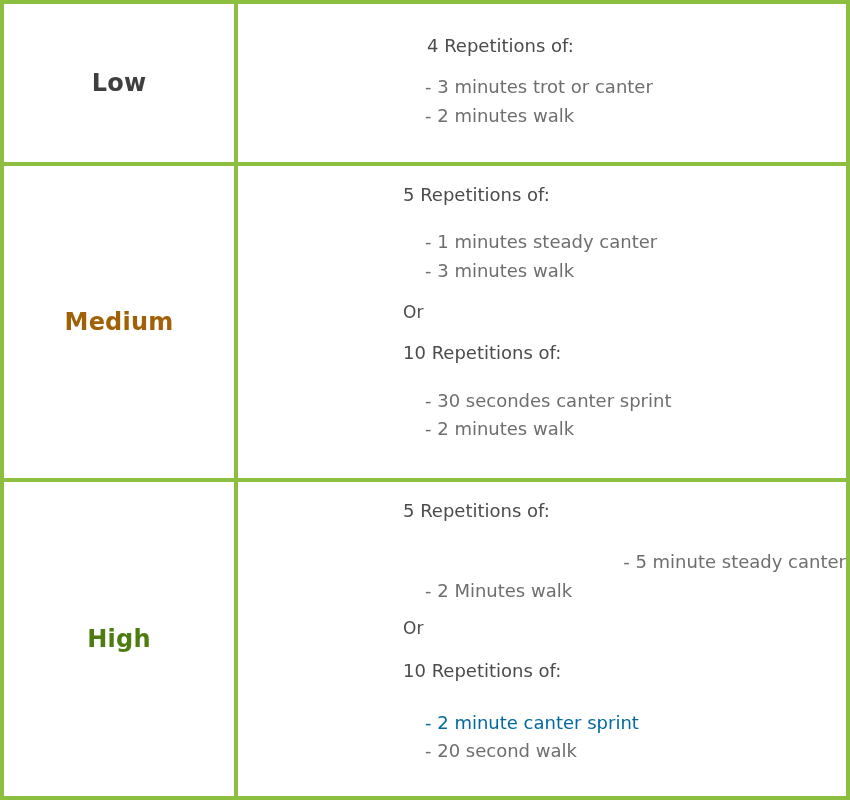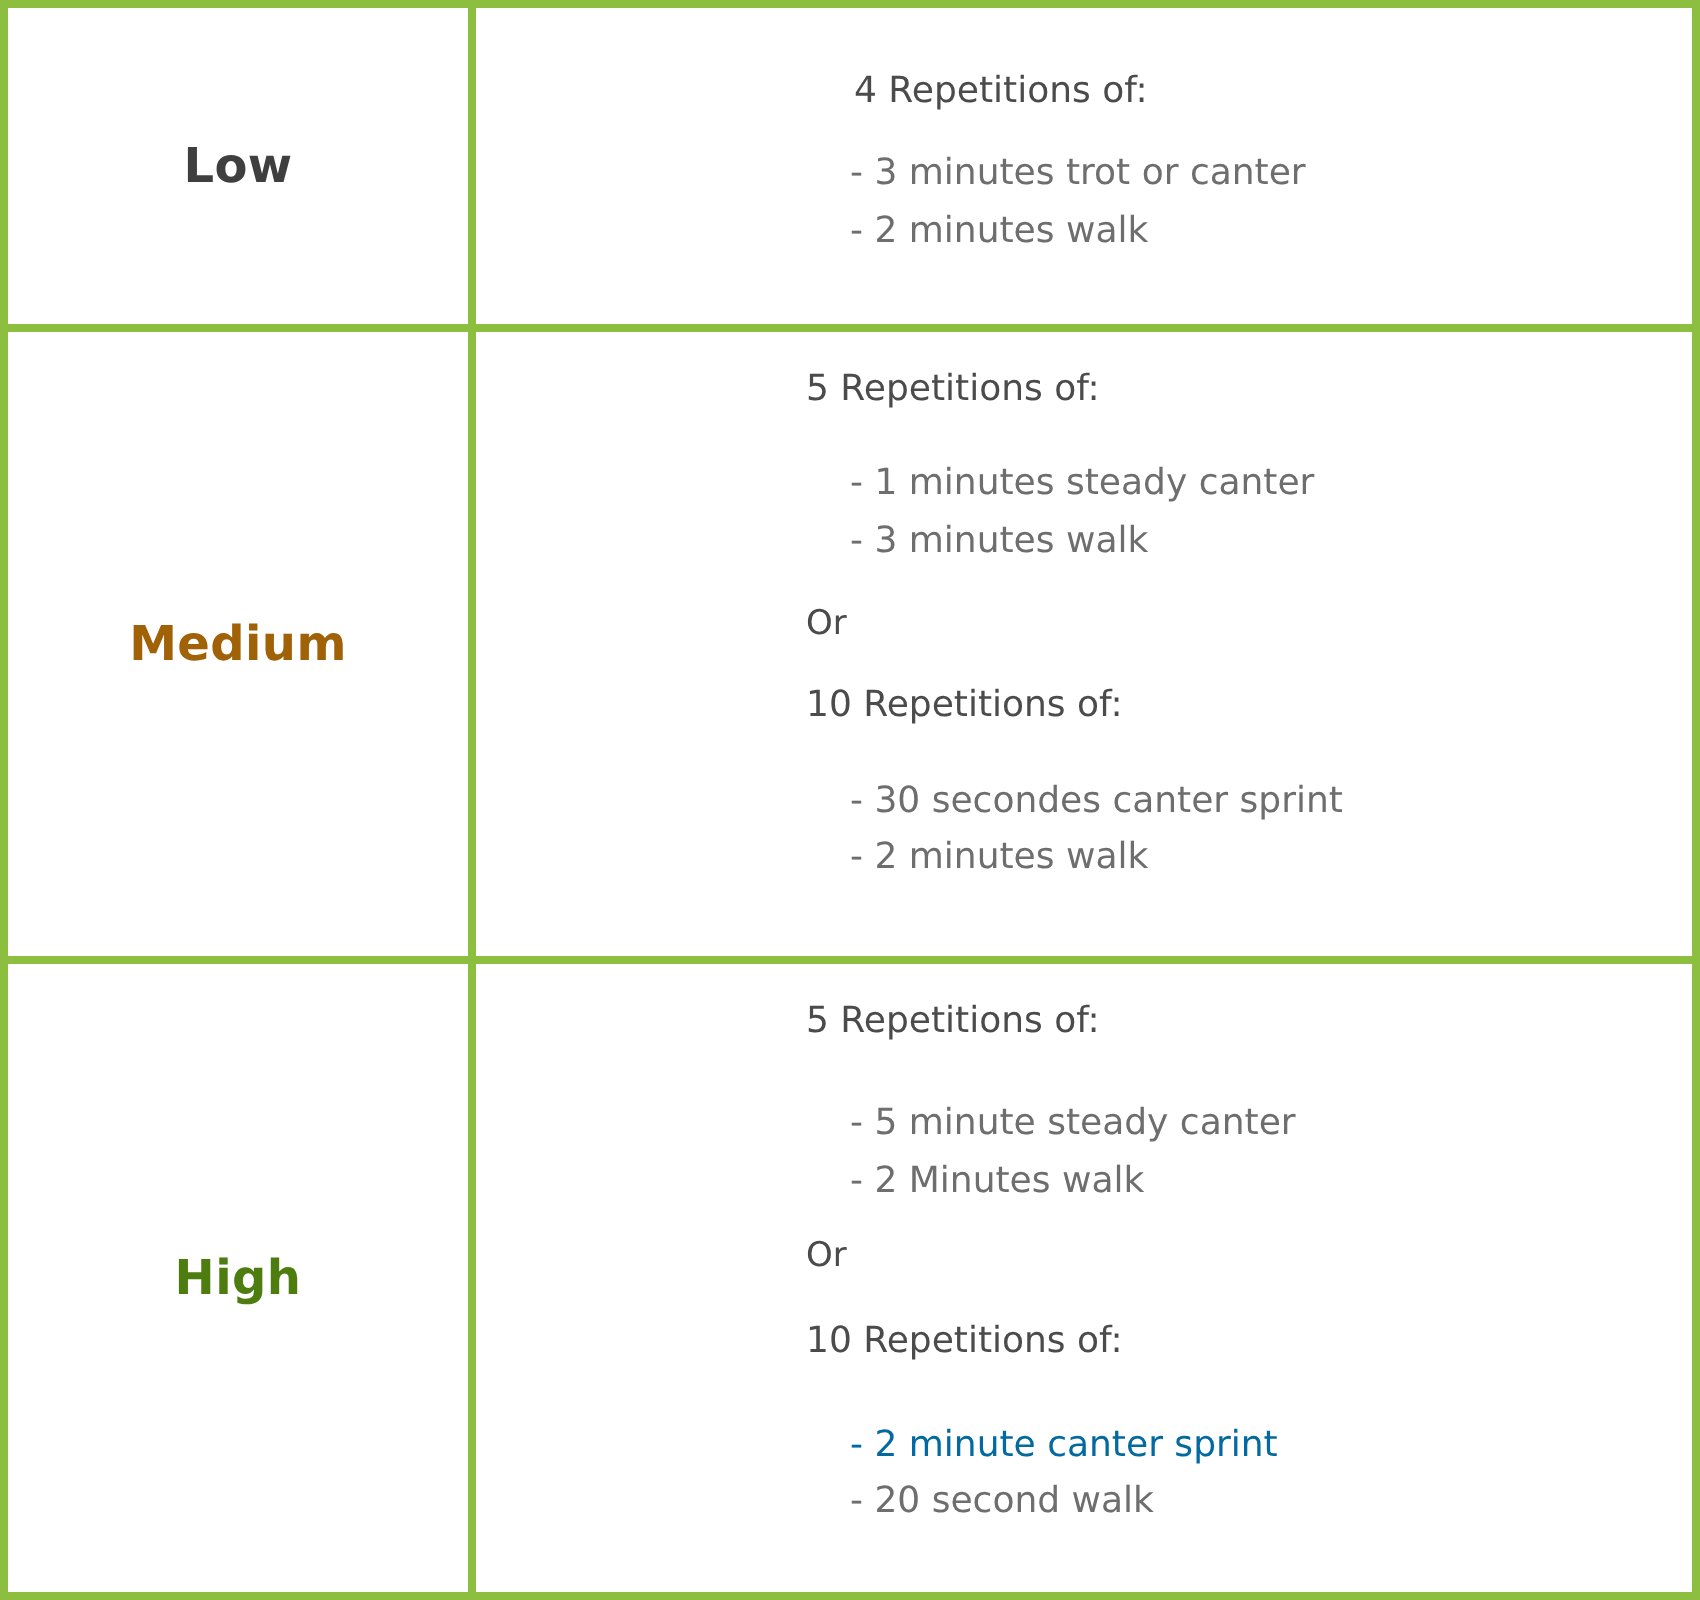--- a/index.html
+++ b/index.html
@@ -139,21 +139,21 @@
     </div>
   </div>
 
   <div class="table-row row-high">
     <div class="level-cell">
       <span class="level-label" style="color: #4d7c0f;">High</span>
     </div>
     <div class="detail-cell">
       <div class="block-heading" style="color: rgb(75, 75, 75);">5 Repetitions of:</div>
       <ul class="step-list">
-        <li class="step-item" style="color: rgb(110, 110, 110);">- 5 minute steady canter</li>
+        <li class="step-item" style="color: rgb(110, 110, 110); text-align: right;">- 5 minute steady canter</li>
         <li class="step-item" style="color: rgb(110, 110, 110);">- 2 Minutes walk</li>
       </ul>
       <div class="or-separator" style="color: rgb(75, 75, 75);">Or</div>
       <div class="block-heading" style="color: rgb(75, 75, 75);">10 Repetitions of:</div>
       <ul class="step-list">
         <li class="step-item" style="color: #0369a1;">- 2 minute canter sprint</li>
         <li class="step-item" style="color: rgb(110, 110, 110);">- 20 second walk</li>
       </ul>
     </div>
   </div>

